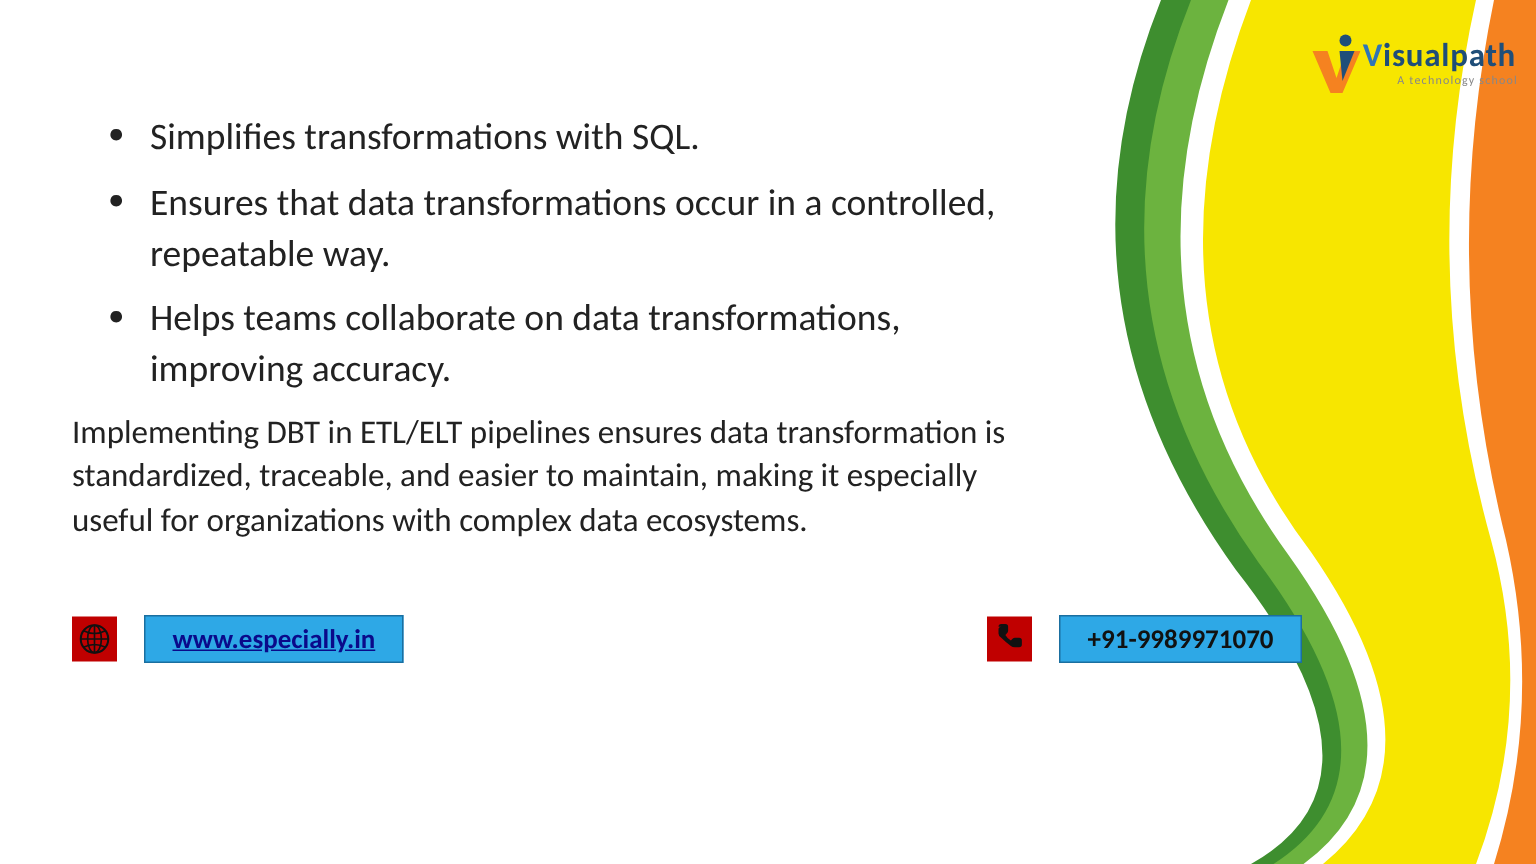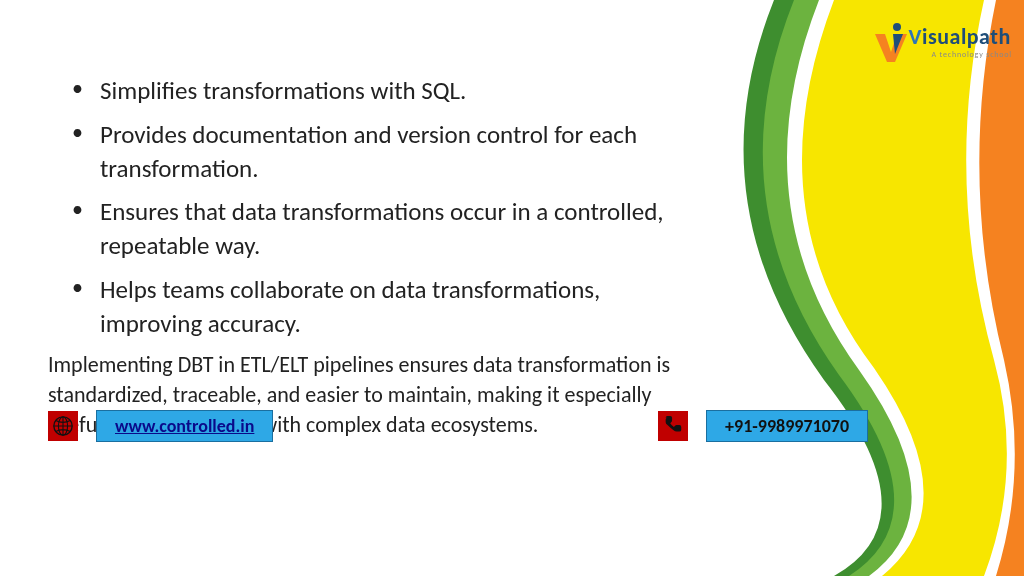--- a/index.html
+++ b/index.html
@@ -55,36 +55,35 @@
     </div>
     <div class="logo-text">
       <div class="logo-name"><span>V</span><span style="color:#1f4e79">isualpath</span></div>
       <div class="logo-tag">A technology school</div>
     </div>
   </div>
 
   <div class="content">
     <ul class="bullets">
       <li>Simplifies transformations with SQL.</li>
-      <li>Provides documentation and version control for each transformation.</li>
       <li>Ensures that data transformations occur in a controlled, repeatable way.</li>
       <li>Helps teams collaborate on data transformations, improving accuracy.</li>
     </ul>
     <p class="para">Implementing DBT in ETL/ELT pipelines ensures data transformation is standardized, traceable, and easier to maintain, making it especially useful for organizations with complex data ecosystems.</p>
   </div>
 
   <div class="footer">
     <div class="icon-box">
       <svg viewBox="0 0 24 24" width="22" height="22">
           <circle cx="12" cy="12" r="10" fill="none" stroke="#111" stroke-width="1.5"></circle>
           <path d="M2 12 H22 M12 2 V22 M4 6 Q12 10 20 6 M4 18 Q12 14 20 18" stroke="#111" stroke-width="1.2" fill="none"></path>
           <ellipse cx="12" cy="12" rx="5" ry="10" fill="none" stroke="#111" stroke-width="1.2"></ellipse>
         </svg>
     </div>
-    <a class="pill link">www.controlled.in</a>
+    <a class="pill link">www.especially.in</a>
     <div class="spacer"></div>
     <div class="icon-box">
       <svg viewBox="0 0 24 24" width="22" height="22">
           <path d="M6 3 Q4 3 4 5 L4 8 Q4 10 6 11 Q9 14 13 17 Q14 18 16 18 L19 18 Q21 18 21 16 L21 13 Q21 11 19 11 L16 11 Q15 11 14 12 L13 13 Q10 11 9 9 L10 8 Q11 7 11 6 L11 3 Q11 1 9 1 L6 1 Q4 1 4 3" fill="#111"></path>
         </svg>
     </div>
     <div class="pill phone">+91-9989971070</div>
   </div>
 
 </div>

